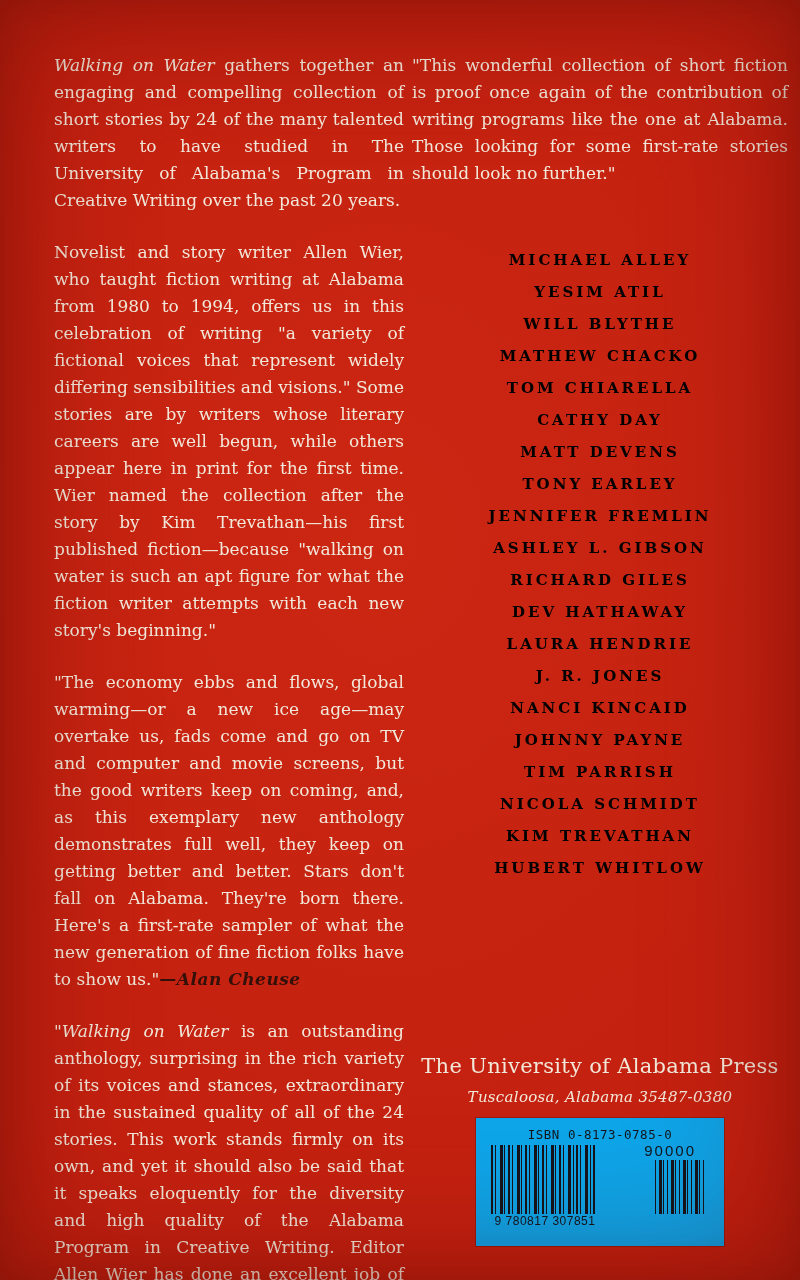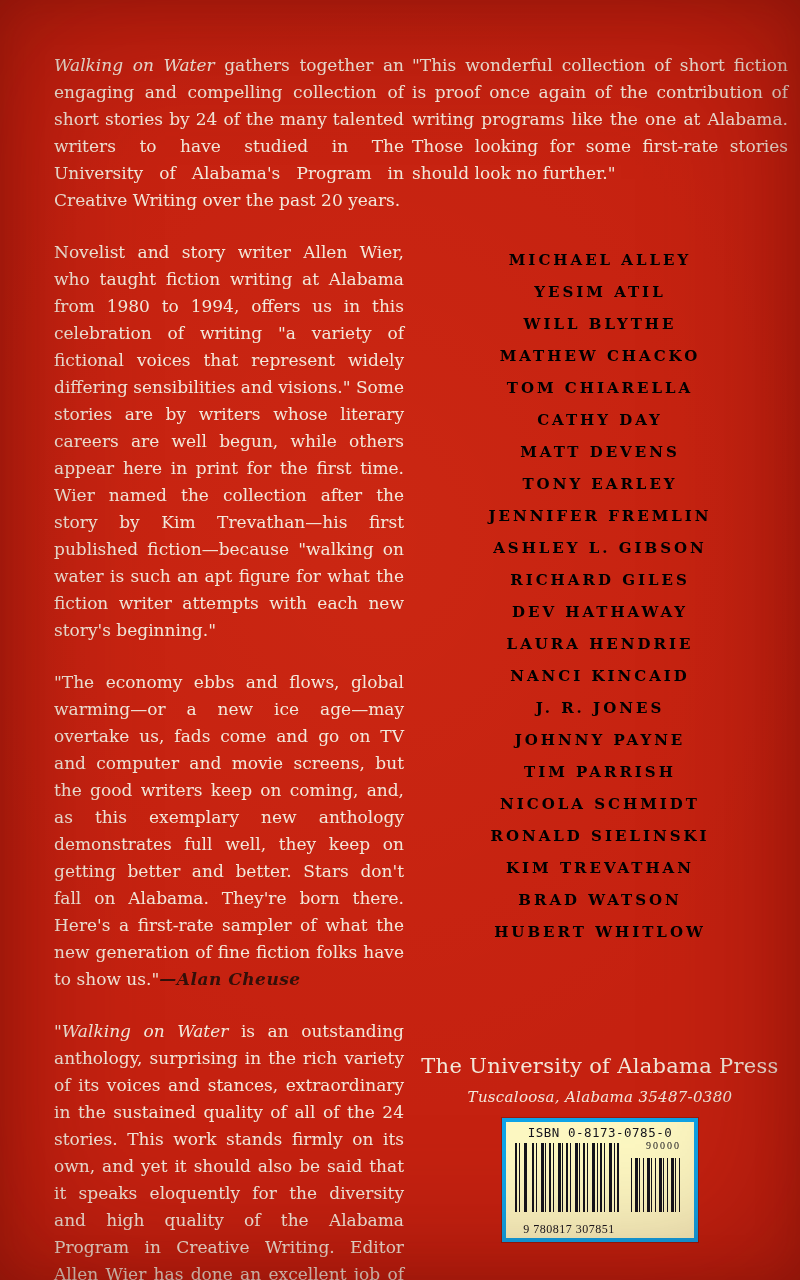--- a/index.html
+++ b/index.html
@@ -60,52 +60,53 @@
   .publisher{
     position:absolute;left:0;top:1002px;width:100%;text-align:center;
   }
   .pub-name{font-size:21px;letter-spacing:.3px;}
   .pub-addr{font-style:italic;font-size:15px;margin-top:10px;letter-spacing:.3px;text-align:center;}
 
   
   .barcode-box{
     position:absolute;top:1066px;left:50%;transform:translateX(-50%);
     width:188px;height:116px;
-    background:#fef9c3;
-    border:4px solid #0ea5e9;
+    background:#0ea5e9;
+    border:6px solid #0ea5e9;
     box-shadow:0 0 0 1px rgba(0,0,0,.2);
+    padding-left:48px;
   }
   .bc-isbn{
     position:absolute;top:3px;left:0;width:100%;text-align:center;
     font-family:"DejaVu Sans Mono", monospace;
     font-size:12.5px;letter-spacing:.5px;color:#14141c;white-space:nowrap;
   }
   .bc-price{
-    position:absolute;top:18px;right:13px;
-    font-family:Liberation Serif, serif;
-    font-size:10px;letter-spacing:2px;color:#14141c;
+    position:absolute;top:18px;right:22px;
+    font-family:Liberation Sans, sans-serif;
+    font-size:15px;letter-spacing:2px;color:#14141c;
   }
   .bc-main{
     position:absolute;left:9px;top:21px;width:104px;height:69px;
     background:repeating-linear-gradient(90deg,
       #14141c 0 2px, transparent 2px 4px,
       #14141c 4px 5px, transparent 5px 9px,
       #14141c 9px 12px, transparent 12px 13.5px,
       #14141c 13.5px 14.5px, transparent 14.5px 17px);
   }
   .bc-supp{
     position:absolute;right:13px;top:36px;width:50px;height:54px;
     background:repeating-linear-gradient(90deg,
       #14141c 0 1.5px, transparent 1.5px 4.5px,
       #14141c 4.5px 7px, transparent 7px 8.5px,
       #14141c 8.5px 9.5px, transparent 9.5px 12px);
   }
   .bc-ean{
-    position:absolute;bottom:1px;left:2px;width:122px;text-align:center;
-    font-family:Liberation Serif, serif;
+    position:absolute;bottom:12px;left:2px;width:122px;text-align:center;
+    font-family:Liberation Sans, sans-serif;
     font-size:12px;letter-spacing:.5px;color:#14141c;white-space:nowrap;
   }
 </style>
 </head>
 <body>
 
 <div class="glow"></div>
 
 <div class="col-left">
   <p class="para">
@@ -133,28 +134,26 @@
       <div class="author-row">MATHEW CHACKO</div>
       <div class="author-row">TOM CHIARELLA</div>
       <div class="author-row">CATHY DAY</div>
       <div class="author-row">MATT DEVENS</div>
       <div class="author-row">TONY EARLEY</div>
       <div class="author-row">JENNIFER FREMLIN</div>
       <div class="author-row">ASHLEY L. GIBSON</div>
       <div class="author-row">RICHARD GILES</div>
       <div class="author-row">DEV HATHAWAY</div>
       <div class="author-row">LAURA HENDRIE</div>
+      <div class="author-row">J. R. JONES</div>
       <div class="author-row">NANCI KINCAID</div>
-      <div class="author-row">J. R. JONES</div>
       <div class="author-row">JOHNNY PAYNE</div>
       <div class="author-row">TIM PARRISH</div>
       <div class="author-row">NICOLA SCHMIDT</div>
-      <div class="author-row">RONALD SIELINSKI</div>
       <div class="author-row">KIM TREVATHAN</div>
-      <div class="author-row">BRAD WATSON</div>
       <div class="author-row">HUBERT WHITLOW</div>
     </div>
 
   <div class="publisher">
     <div class="pub-name">The University of Alabama Press</div>
     <div class="pub-addr">Tuscaloosa, Alabama 35487-0380</div>
   </div>
 
   <div class="barcode-box">
     <div class="bc-isbn">ISBN 0-8173-0785-0</div>

